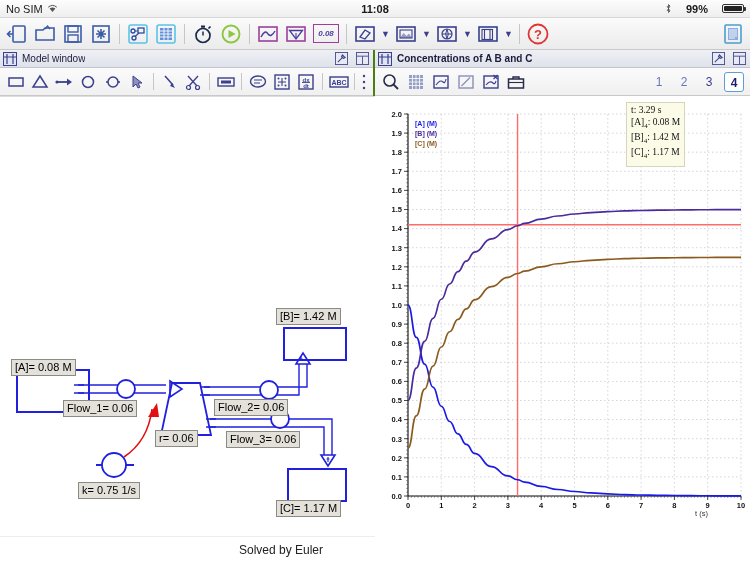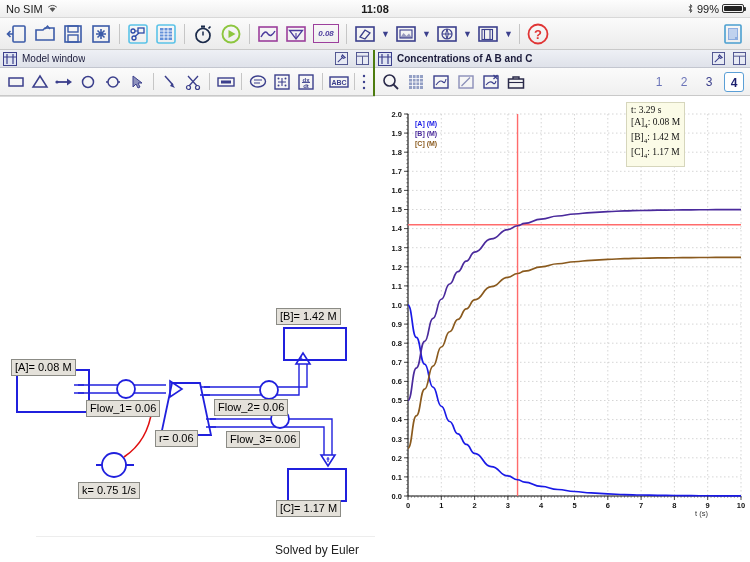--- a/index.html
+++ b/index.html
@@ -16,21 +16,21 @@
     height: 18px; width: 750px;
     background: linear-gradient(#fdfdfd, #eeeeee);
     display: flex; align-items: center;
     font-size: 11px; color: #1a1a1a;
     padding: 0 6px;
     border-bottom: 1px solid #d8d8d8;
   }
   #status-bar .sb-left { display: flex; align-items: center; gap: 4px; }
   #status-bar .sb-center { position: absolute; left: 0; right: 0; text-align: center;
                            font-size: 11px; font-weight: 600; pointer-events: none; }
-  #status-bar .sb-right { margin-left: auto; display: flex; align-items: center; gap: 3px; z-index:2;}
+  #status-bar .sb-right { margin-left: auto; display: flex; align-items: center; gap: 14px; z-index:2;font-weight:bold;}
   .battery-shell {
     width: 22px; height: 9px; border: 1px solid #333; border-radius: 2px;
     position: relative; display:inline-block;
   }
   .battery-shell::after{
     content:""; position:absolute; right:-3px; top:2px; width:2px; height:4px;
     background:#333; border-radius:0 1px 1px 0;
   }
   .battery-fill { position:absolute; left:1px; top:1px; bottom:1px; width:18px; background:#222; border-radius:1px;}
 
@@ -92,21 +92,21 @@
     background: #ffffff;
   }
 
   
   #model-canvas { position: relative; width: 375px; height: 466px; background: #fff;
                   border-top: 1px solid #dcdcdc; }
   #model-footer {
     position: absolute; bottom: 0; left: 0; width: 375px; height: 26px;
     background: #fff; border-top: 1px solid #ededed;
     display: flex; align-items: center; justify-content: flex-end;
-    padding-right: 52px; font-size: 12px; color: #222; margin-left: 36px;
+    padding-right: 52px; font-size: 12px; color: #222;
   }
 
   .m-label {
     position: absolute;
     background: #e4e1da;
     border: 1px solid #8b8b85;
     font-size: 11px; color: #000;
     padding: 1px 3px;
     white-space: nowrap;
     line-height: 13px;
@@ -453,21 +453,21 @@
         <circle cx="114" cy="368" r="12" fill="#ffffff" stroke="#2020dd" stroke-width="1.8"></circle>
         <path d="M96 368 h6 M126 368 h8" stroke="#2020dd" stroke-width="1.8"></path>
 
         <path d="M124 360 Q148 344 152 312" stroke="#e01010" stroke-width="1.6" fill="none"></path>
         <path d="M148 320 L157 306 L159 320 Z" fill="#e01010"></path>
       </svg>
 
       <div class="m-label" style="left:11px;  top:262px;">[A]= 0.08 M</div>
       <div class="m-label" style="left:276px; top:211px;">[B]= 1.42 M</div>
       <div class="m-label" style="left:276px; top:403px;">[C]= 1.17 M</div>
-      <div class="m-label" style="left:86px;  top:303px;">Flow_1= 0.06</div>
+      <div class="m-label" style="left:63px;  top:303px;">Flow_1= 0.06</div>
       <div class="m-label" style="left:214px; top:302px;">Flow_2= 0.06</div>
       <div class="m-label" style="left:226px; top:334px;">Flow_3= 0.06</div>
       <div class="m-label" style="left:155px; top:333px;">r= 0.06</div>
       <div class="m-label" style="left:78px;  top:385px;">k= 0.75 1/s</div>
 
       <div id="model-footer">
         <span>Solved by Euler</span>
       </div>
     </div>
   </div>

